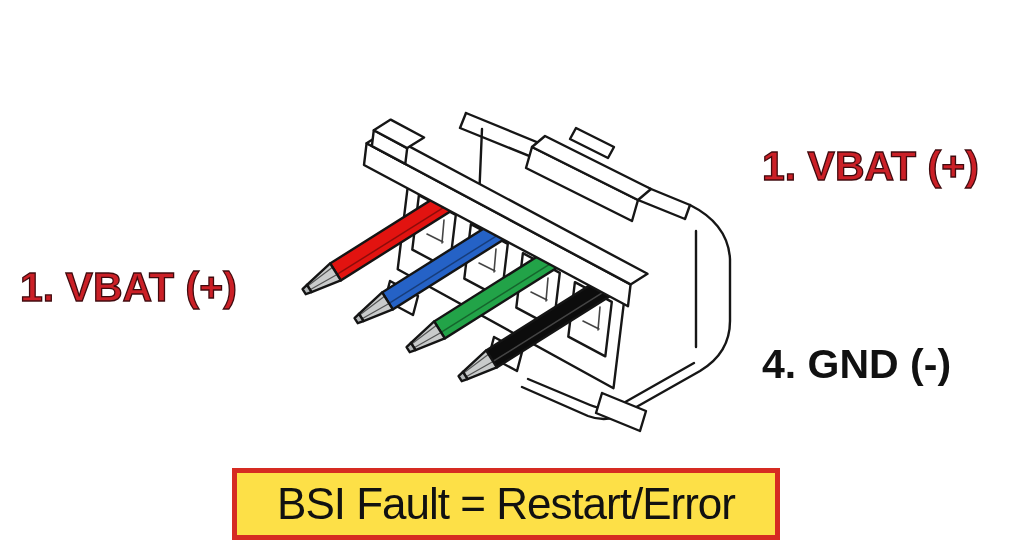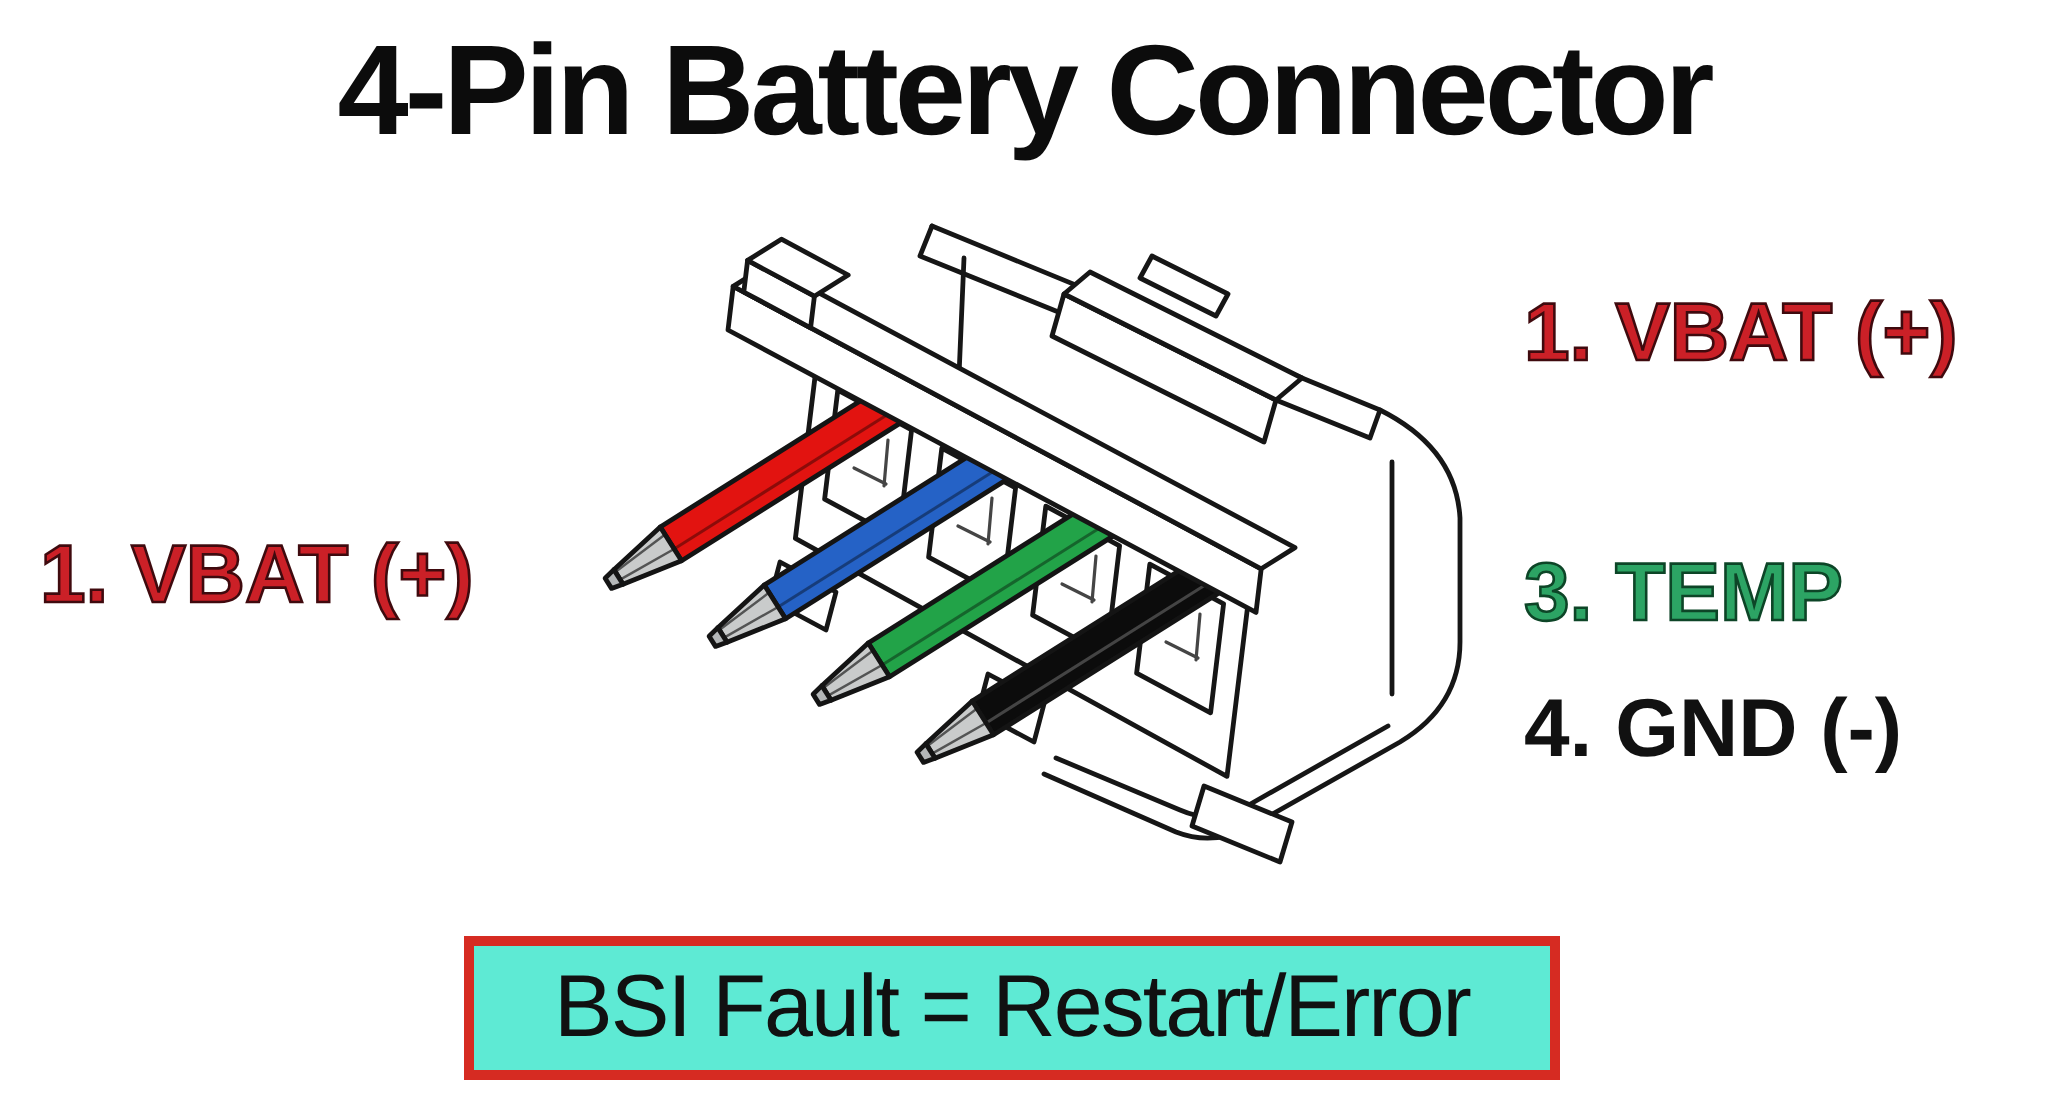--- a/index.html
+++ b/index.html
@@ -8,38 +8,37 @@
   .title{position:absolute;left:0;top:10px;width:1024px;text-align:center;
          font-size:64px;line-height:70px;font-weight:bold;letter-spacing:-2px;color:#0c0c0c;white-space:nowrap;}
   .pin-label-left{position:absolute;left:20px;top:262px;font-size:41px;line-height:50px;font-weight:bold;
          white-space:nowrap;color:#cb2027;-webkit-text-stroke:1.3px #3f0a0e;}
   .legend{position:absolute;left:762px;top:142px;width:260px;height:260px;}
   .legend-row{position:absolute;left:0;font-size:41px;line-height:48px;font-weight:bold;white-space:nowrap;}
   .legend-row.red{color:#cb2027;-webkit-text-stroke:1.3px #3f0a0e;}
   .legend-row.blue{color:#2b6cb3;-webkit-text-stroke:1.3px #0f2d55;}
   .legend-row.green{color:#2ca464;-webkit-text-stroke:1.3px #0d4527;}
   .legend-row.black{color:#111111;}
-  .note-box{position:absolute;left:232px;top:468px;width:548px;height:72px;background:#5eead4;
+  .note-box{position:absolute;left:232px;top:468px;width:548px;height:72px;background:#fde047;
             border:5px solid #d62b22;box-sizing:border-box;display:flex;align-items:center;justify-content:center;}
   .note-text{font-size:44px;color:#111111;letter-spacing:-1px;white-space:nowrap;}
   .connector-svg{position:absolute;left:270px;top:85px;}
   .wh{fill:#ffffff;stroke:#161616;stroke-width:2.4;stroke-linejoin:round;}
   .ln{fill:none;stroke:#161616;stroke-width:2.4;stroke-linejoin:round;stroke-linecap:round;}
   .thin{fill:none;stroke:#161616;stroke-width:1.6;stroke-linecap:round;opacity:.8;}
   .pinshaft{stroke:#141414;stroke-width:2.4;stroke-linejoin:round;}
   .ridge{fill:none;stroke:#000000;stroke-width:1.5;opacity:.38;}
   .ridge-dark{fill:none;stroke:#4a4a4a;stroke-width:1.5;opacity:.9;}
   .facet{fill:none;stroke:#141414;stroke-width:1.2;opacity:.65;}
 </style>
 </head>
 <body>
 
 <div id="page">
 
-  <div class="title">4-Pin Battery Connector</div>
 
   <div class="pin-label-left">1. VBAT (+)</div>
 
   <svg class="connector-svg" width="480" height="360" viewBox="0 0 480 360">
 
     <g>
       <path d="M 196,28 L 420,120 Q 458,139 460,174 L 460,236 Q 460,268 430,286 L 354,329 Q 336,338 318,331 L 252,302 L 196,28 Z" fill="#ffffff" stroke="none"></path>
       <path class="ln" d="M 196,28 L 420,120 Q 458,139 460,174 L 460,236 Q 460,268 430,286 L 354,329 Q 336,338 318,331 L 252,302"></path>
       <path class="ln" d="M 196,28 L 190,43 M 190,43 L 415,134 M 420,120 L 415,134"></path>
       <path class="ln" d="M 426,146 L 426,262"></path>
@@ -99,21 +98,20 @@
     <g>
       <path class="wh" d="M 94,80 L 358,221.2 L 360.6,199.4 L 96.6,58.2 Z"></path>
       <path class="wh" d="M 96.6,58.2 L 360.6,199.4 L 377.5,188.8 L 113.5,47.6 Z"></path>
       <path class="wh" d="M 101.9,61 L 135.3,78.9 L 137.2,63.1 L 103.8,45.2 Z"></path>
       <path class="wh" d="M 103.8,45.2 L 137.2,63.1 L 154.1,52.5 L 120.7,34.6 Z"></path>
     </g>
   </svg>
 
   <div class="legend">
     <div class="legend-row red" style="top:0">1. VBAT (+)</div>
-    <div class="legend-row green" style="top:130px">3. TEMP</div>
     <div class="legend-row black" style="top:198px">4. GND (-)</div>
   </div>
 
   <div class="note-box">
     <span class="note-text">BSI Fault = Restart/Error</span>
   </div>
 
 </div>
 
 </body></html>

